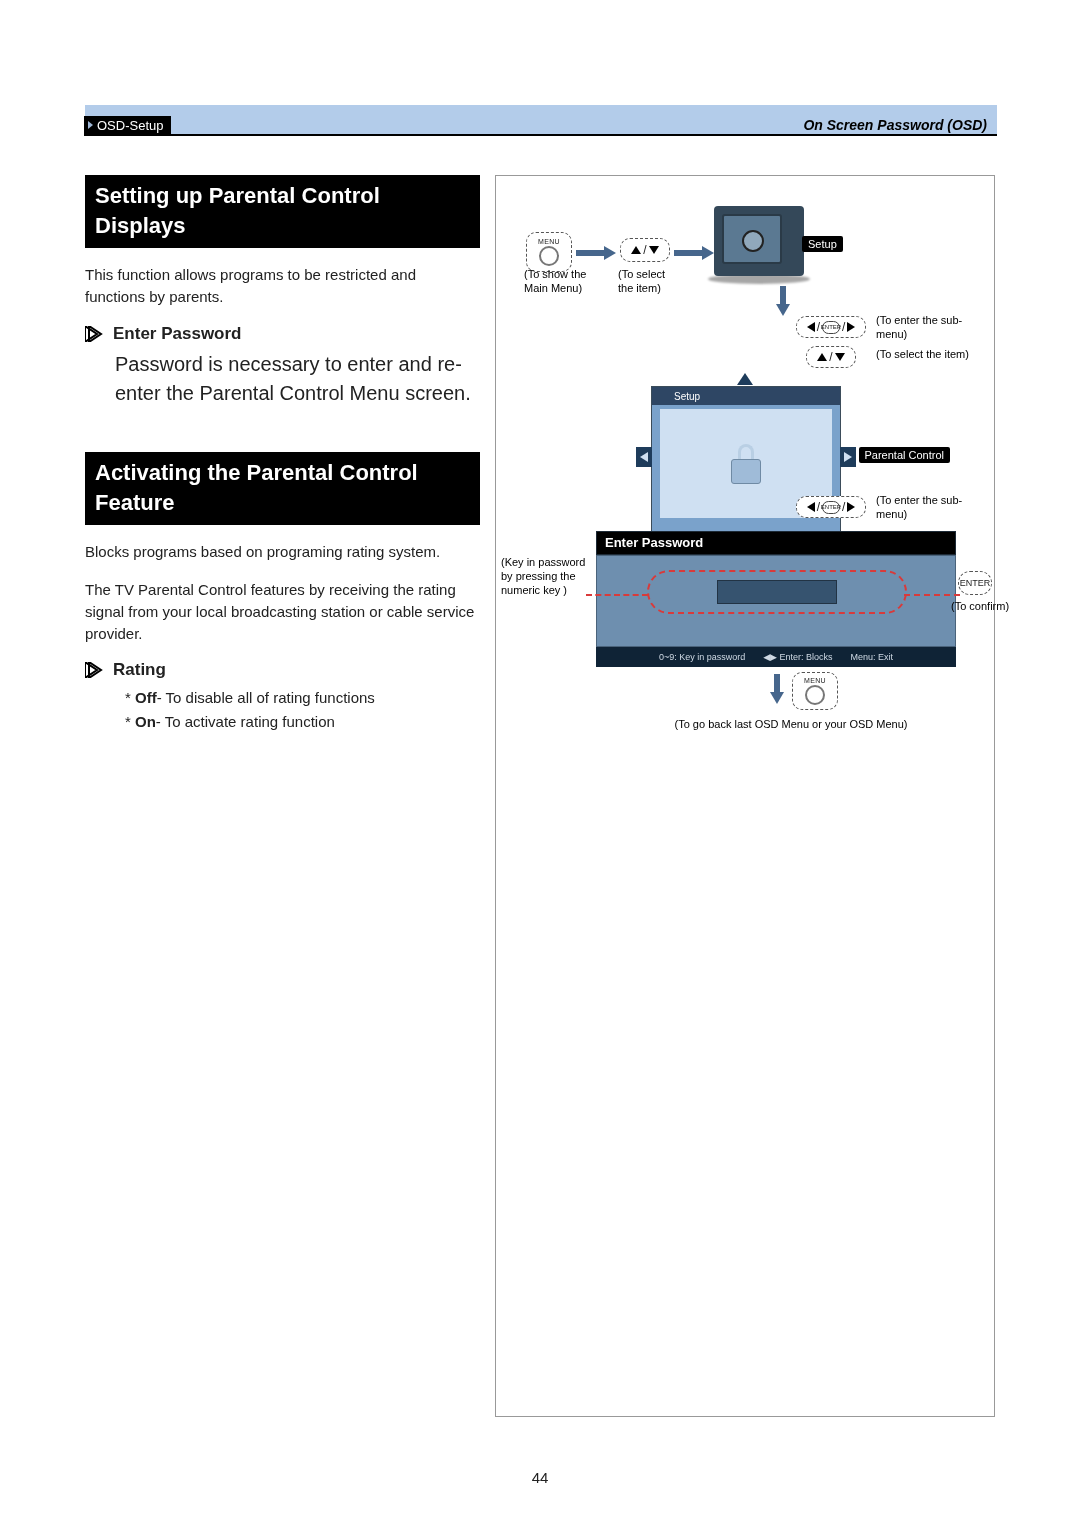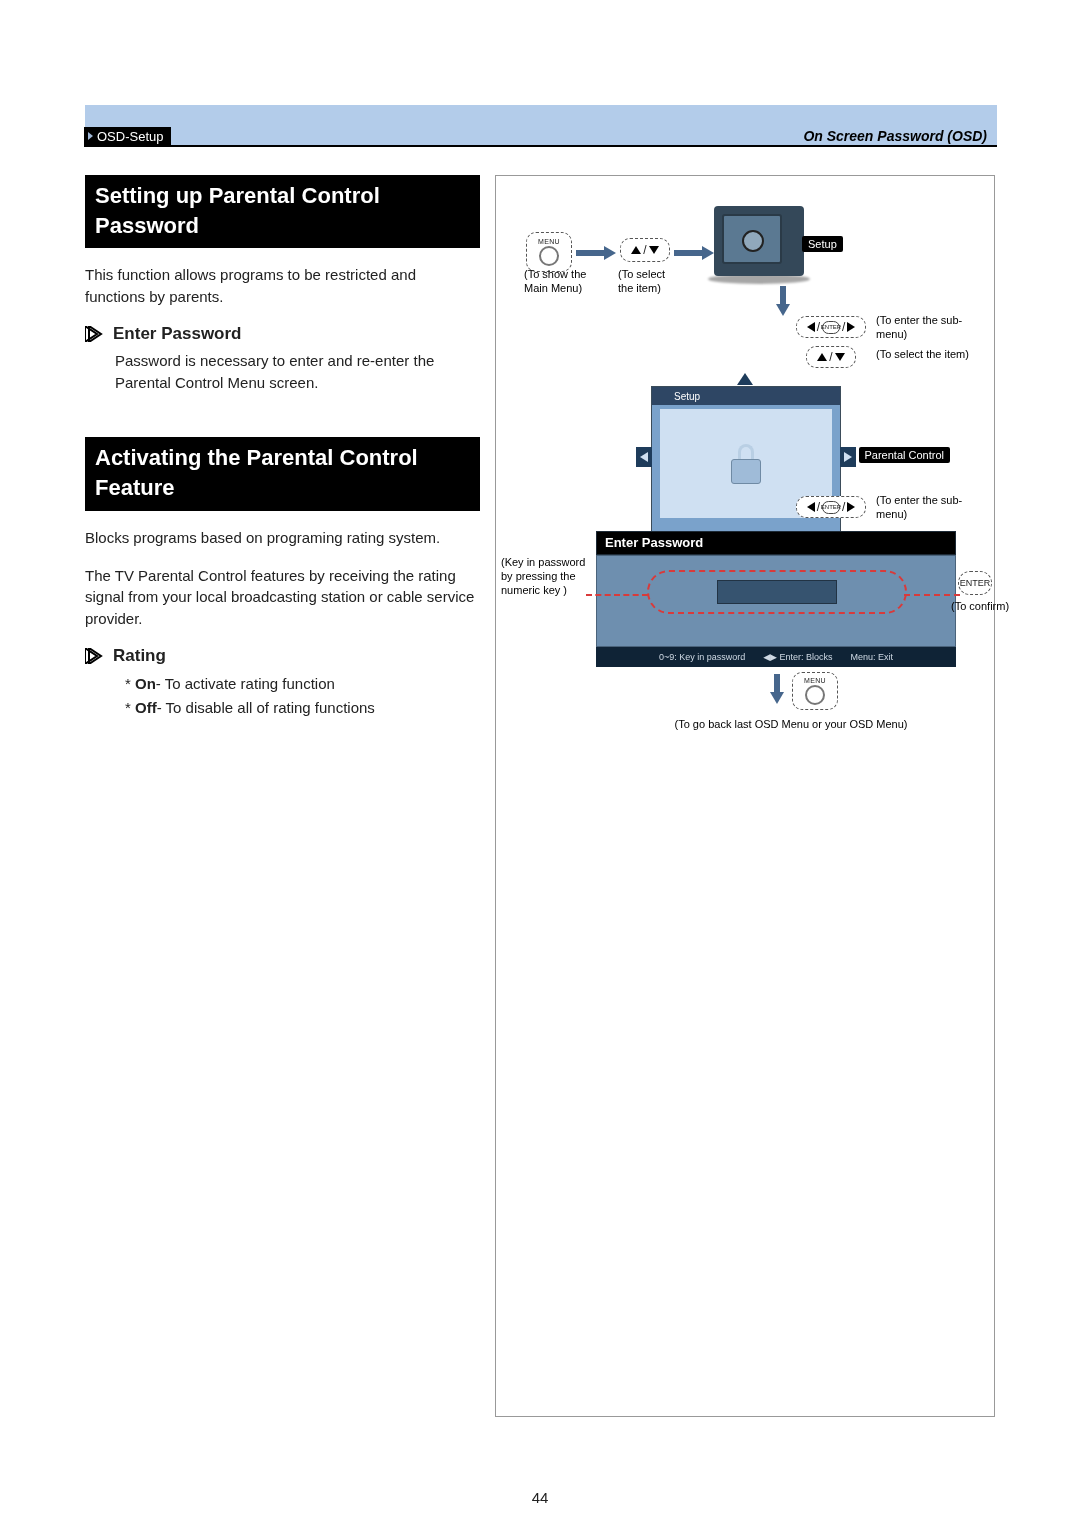--- a/index.html
+++ b/index.html
@@ -1,33 +1,33 @@
 <!DOCTYPE html>
 <html><head>
 <meta charset="utf-8">
 <style>
   * { margin:0; padding:0; box-sizing:border-box; }
   html,body{ width:1080px; height:1534px; background:#fff; font-family:Arial,Helvetica,sans-serif; color:#222; }
   .page{ position:relative; width:1080px; height:1534px; }
 
   
-  .header-strip{ position:absolute; top:105px; left:85px; width:912px; height:42px; background:#b3ccea;padding-left:21px; }
+  .header-strip{ position:absolute; top:105px; left:85px; width:912px; height:31px; background:#b3ccea;padding-left:21px; }
   .header-strip::before{ content:""; position:absolute; left:0; bottom:0; width:912px; height:2px; background:#000; }
   .osd-tab{ position:absolute; left:-1px; bottom:0; height:20px; background:#000; color:#fff; font-size:13px; padding:2px 8px 2px 4px; }
   .osd-tab .caret{ display:inline-block; width:0;height:0;border-left:5px solid #9fb7d6;border-top:4px solid transparent;border-bottom:4px solid transparent; margin-right:4px; vertical-align:1px;}
   .header-right{ position:absolute; right:10px; bottom:3px; font-style:italic; font-weight:bold; font-size:14px; color:#000; }
 
   
   .leftcol{ position:absolute; left:85px; top:175px; width:395px; }
   .block-title{ background:#000; color:#fff; font-weight:bold; font-size:22px; line-height:1.35; padding:6px 10px 8px; margin-bottom:16px; }
   .para{ font-size:15px; line-height:1.45; margin-bottom:16px; }
   .subhead{ font-weight:bold; font-size:17px; margin:6px 0 6px 0; display:flex; align-items:center; gap:8px;}
   .chev{ display:inline-block; }
   .chev svg{ display:block; }
-  .sub-body{ font-size:15px; line-height:1.45; margin:0 0 14px 30px; }
+  .sub-body{ font-size:20px; line-height:1.45; margin:0 0 14px 30px; }
   .note{ font-style:italic; font-weight:bold; font-size:14px; line-height:1.45; margin:0 0 0 30px;}
   .block2{ margin-top:44px; }
   .opts{ font-size:15px; line-height:1.6; margin-left:40px;}
   .opts .lead{ font-weight:bold; }
 
   
   .figcol{ position:absolute; left:495px; top:175px; width:500px; border:1px solid #999; height:1242px; }
   .fig-inner{ position:relative; width:100%; height:100%; }
   .cap{ position:absolute; font-size:11px; line-height:1.25; color:#000; }
   .cap-r{ text-align:left; }
@@ -83,36 +83,36 @@
   .pw-panel{ position:absolute; width:360px; }
   .pw-panel .bar{ height:24px; background:#000; color:#fff; font-weight:bold; font-size:13px; padding:3px 8px; border:1px solid #1d2a36;}
   .pw-panel .zone{ height:92px; background:#6e8faf; border:1px solid #4a637b; position:relative;}
   .pw-panel .inner-dash{ position:absolute; left:50px; top:14px; width:260px; height:44px; border:2px dashed #d93a3a; border-radius:28px;}
   .pw-panel .field{ position:absolute; left:120px; top:24px; width:120px; height:24px; background:#36536f; border:1px solid #223344;}
   .pw-panel .hints{ height:20px; background:#0f2336; color:#cfd9e4; font-size:9px; display:flex; justify-content:center; gap:18px; align-items:center; padding:0 6px;}
 
   
   .wire{ position:absolute; border-top:2px dashed #d93a3a; }
 
-  .pagenum{ position:absolute; bottom:28px; width:100%; text-align:center; font-size:15px; color:#222;}
+  .pagenum{ position:absolute; bottom:48px; width:100%; text-align:center; font-size:15px; color:#222;}
 </style>
 </head>
 <body>
 
 <div class="page">
 
   <div class="header-strip">
     <div class="osd-tab">
       <span class="caret"></span><span>OSD-Setup</span>
     </div>
     <div class="header-right">On Screen Password (OSD)</div>
   </div>
 
   <div class="leftcol">
-    <div class="block-title">Setting up Parental Control Password</div>
+    <div class="block-title">Setting up Parental Control Displays</div>
     <p class="para">This function allows programs to be restricted and functions by parents.</p>
 
     <div class="subhead">
       <span class="chev">
         <svg width="20" height="16">
             <polygon points="0,0 12,8 0,16" fill="none" stroke="#000" stroke-width="2"></polygon>
             <polygon points="4,0 16,8 4,16" fill="none" stroke="#000" stroke-width="2"></polygon>
           </svg>
       </span>
       <span>Enter Password</span>
@@ -127,22 +127,22 @@
       <div class="subhead">
         <span class="chev">
           <svg width="20" height="16">
               <polygon points="0,0 12,8 0,16" fill="none" stroke="#000" stroke-width="2"></polygon>
               <polygon points="4,0 16,8 4,16" fill="none" stroke="#000" stroke-width="2"></polygon>
             </svg>
         </span>
         <span>Rating</span>
       </div>
       <div class="opts">
+        <div>* <span class="lead">Off</span><span>- To disable all of rating functions</span></div>
         <div>* <span class="lead">On</span><span>- To activate rating function</span></div>
-        <div>* <span class="lead">Off</span><span>- To disable all of rating functions</span></div>
       </div>
     </div>
   </div>
 
   <div class="figcol">
     <div class="fig-inner">
 
       <div class="dash menu-btn" style="left:30px; top:56px; width:46px; height:40px;">
         <span class="menu-label">MENU</span>
         <span class="circle-btn"></span>

